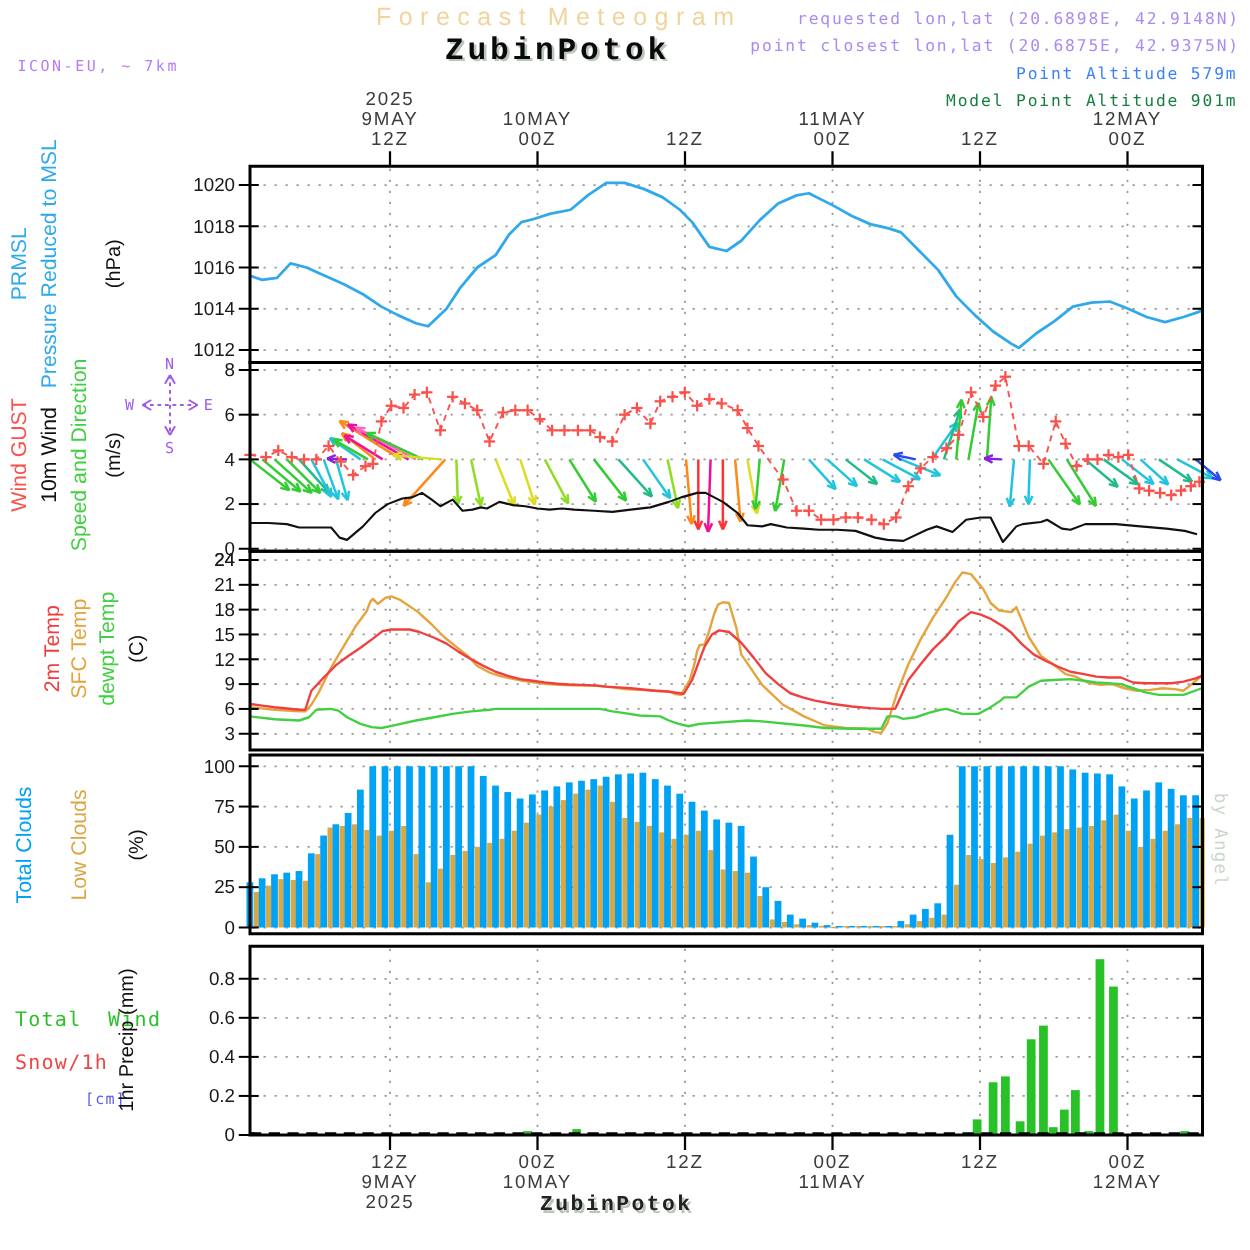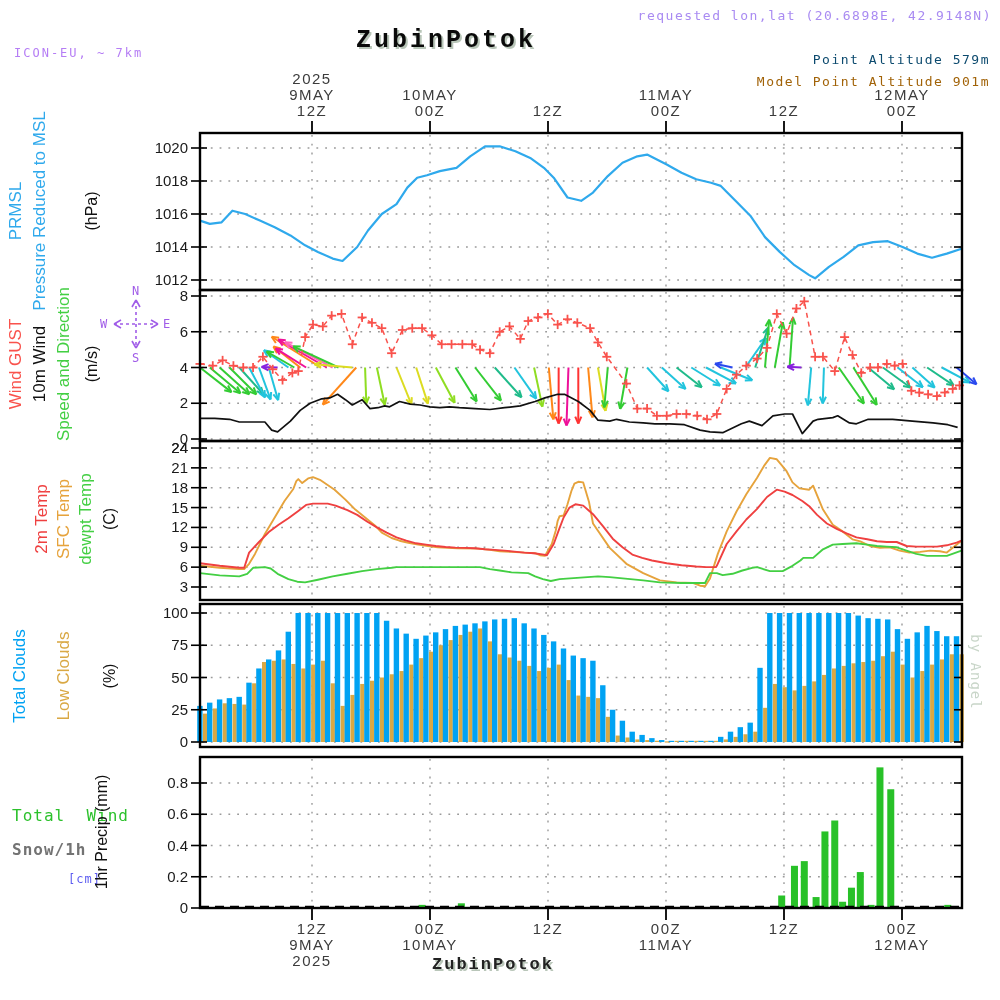--- a/index.html
+++ b/index.html
@@ -741,24 +741,26 @@
         <line x1="136" y1="300" x2="140" y2="307" stroke="#a05ce8" stroke-width="1.6"></line>
         <line x1="136" y1="348" x2="132" y2="341" stroke="#a05ce8" stroke-width="1.6"></line>
         <line x1="136" y1="348" x2="140" y2="341" stroke="#a05ce8" stroke-width="1.6"></line>
         <text x="132" y="295" font-family="DejaVu Sans Mono, monospace" font-size="12" fill="#a05ce8">N</text>
         <text x="100" y="328" font-family="DejaVu Sans Mono, monospace" font-size="12" fill="#a05ce8">W</text>
         <text x="163" y="328" font-family="DejaVu Sans Mono, monospace" font-size="12" fill="#a05ce8">E</text>
         <text x="132" y="362" font-family="DejaVu Sans Mono, monospace" font-size="12" fill="#a05ce8">S</text>
       </g>
     </svg>
 
+  <div class="lbl ctr" style="left:447px;top:3px;font-size:20px;letter-spacing:6px;color:#f0d49c;">Forecast Meteogram</div>
   <div class="lbl ctr title-shadowed" style="left:446px;top:26px;font-size:25px;letter-spacing:3px;color:#0a0a0a;">ZubinPotok</div>
   <div class="lbl mono" style="right:8px;top:8px;font-size:13px;letter-spacing:1.5px;color:#a98bf2;">requested lon,lat (20.6898E, 42.9148N)</div>
-  <div class="lbl mono" style="right:10px;top:52px;font-size:13px;letter-spacing:1.5px;color:#0c4a6e;">Point Altitude 579m</div>
-  <div class="lbl mono" style="right:10px;top:74px;font-size:13px;letter-spacing:1.5px;color:#a16207;">Model Point Altitude 901m</div>
+  <div class="lbl mono" style="right:8px;top:30px;font-size:13px;letter-spacing:1.5px;color:#a98bf2;">point closest lon,lat (20.6875E, 42.9375N)</div>
+  <div class="lbl mono" style="right:10px;top:52px;font-size:13px;letter-spacing:1.5px;color:#3b82f6;">Point Altitude 579m</div>
+  <div class="lbl mono" style="right:10px;top:74px;font-size:13px;letter-spacing:1.5px;color:#15803d;">Model Point Altitude 901m</div>
   <div class="lbl mono" style="left:14px;top:46px;font-size:12px;letter-spacing:2px;color:#b57df5;">ICON-EU, ~ 7km</div>
 
   <div class="lbl rot" style="left:16px;top:211px;font-size:17px;color:#2fa9ec;">PRMSL</div>
   <div class="lbl rot" style="left:40px;top:211px;font-size:17px;color:#2fa9ec;">Pressure Reduced to MSL</div>
   <div class="lbl rot" style="left:92px;top:211px;font-size:16px;color:#111;">(hPa)</div>
 
   <div class="lbl rot" style="left:16px;top:364px;font-size:17px;color:#f9524c;">Wind GUST</div>
   <div class="lbl rot" style="left:40px;top:364px;font-size:17px;color:#111;">10m Wind</div>
   <div class="lbl rot" style="left:64px;top:364px;font-size:17px;color:#43cf43;">Speed and Direction</div>
   <div class="lbl rot" style="left:92px;top:364px;font-size:16px;color:#111;">(m/s)</div>
@@ -766,19 +768,19 @@
   <div class="lbl rot" style="left:42px;top:519px;font-size:17px;color:#ef4040;">2m Temp</div>
   <div class="lbl rot" style="left:64px;top:519px;font-size:17px;color:#e6a33c;">SFC Temp</div>
   <div class="lbl rot" style="left:86px;top:519px;font-size:17px;color:#43cf43;">dewpt Temp</div>
   <div class="lbl rot" style="left:110px;top:519px;font-size:16px;color:#111;">(C)</div>
 
   <div class="lbl rot" style="left:20px;top:676px;font-size:17px;color:#00a2f3;">Total Clouds</div>
   <div class="lbl rot" style="left:64px;top:676px;font-size:17px;color:#d9a844;">Low Clouds</div>
   <div class="lbl rot" style="left:110px;top:676px;font-size:16px;color:#111;">(%)</div>
 
   <div class="lbl mono" style="left:12px;top:806px;font-size:16px;letter-spacing:1px;color:#2cc12c;">Total  Wind</div>
-  <div class="lbl mono" style="left:12px;top:840px;font-size:16px;letter-spacing:1px;color:#737373;font-weight:bold;">Snow/1h</div>
+  <div class="lbl mono" style="left:12px;top:840px;font-size:16px;letter-spacing:1px;color:#ef4444;">Snow/1h</div>
   <div class="lbl mono" style="left:68px;top:872px;font-size:12px;letter-spacing:1px;color:#5c5cf0;">[cm]</div>
   <div class="lbl rot" style="left:102px;top:832px;font-size:16px;color:#111;">1hr Precip (mm)</div>
 
   <div class="lbl title-shadowed" style="left:432px;top:955px;font-size:17px;letter-spacing:2px;color:#222;">ZubinPotok</div>
   <div class="lbl rotcw" style="left:976px;top:672px;font-size:14px;letter-spacing:1px;color:#c9d6c9;font-family:'DejaVu Sans Mono',monospace;">by Angel</div>
 </div>
 
 </body></html>

